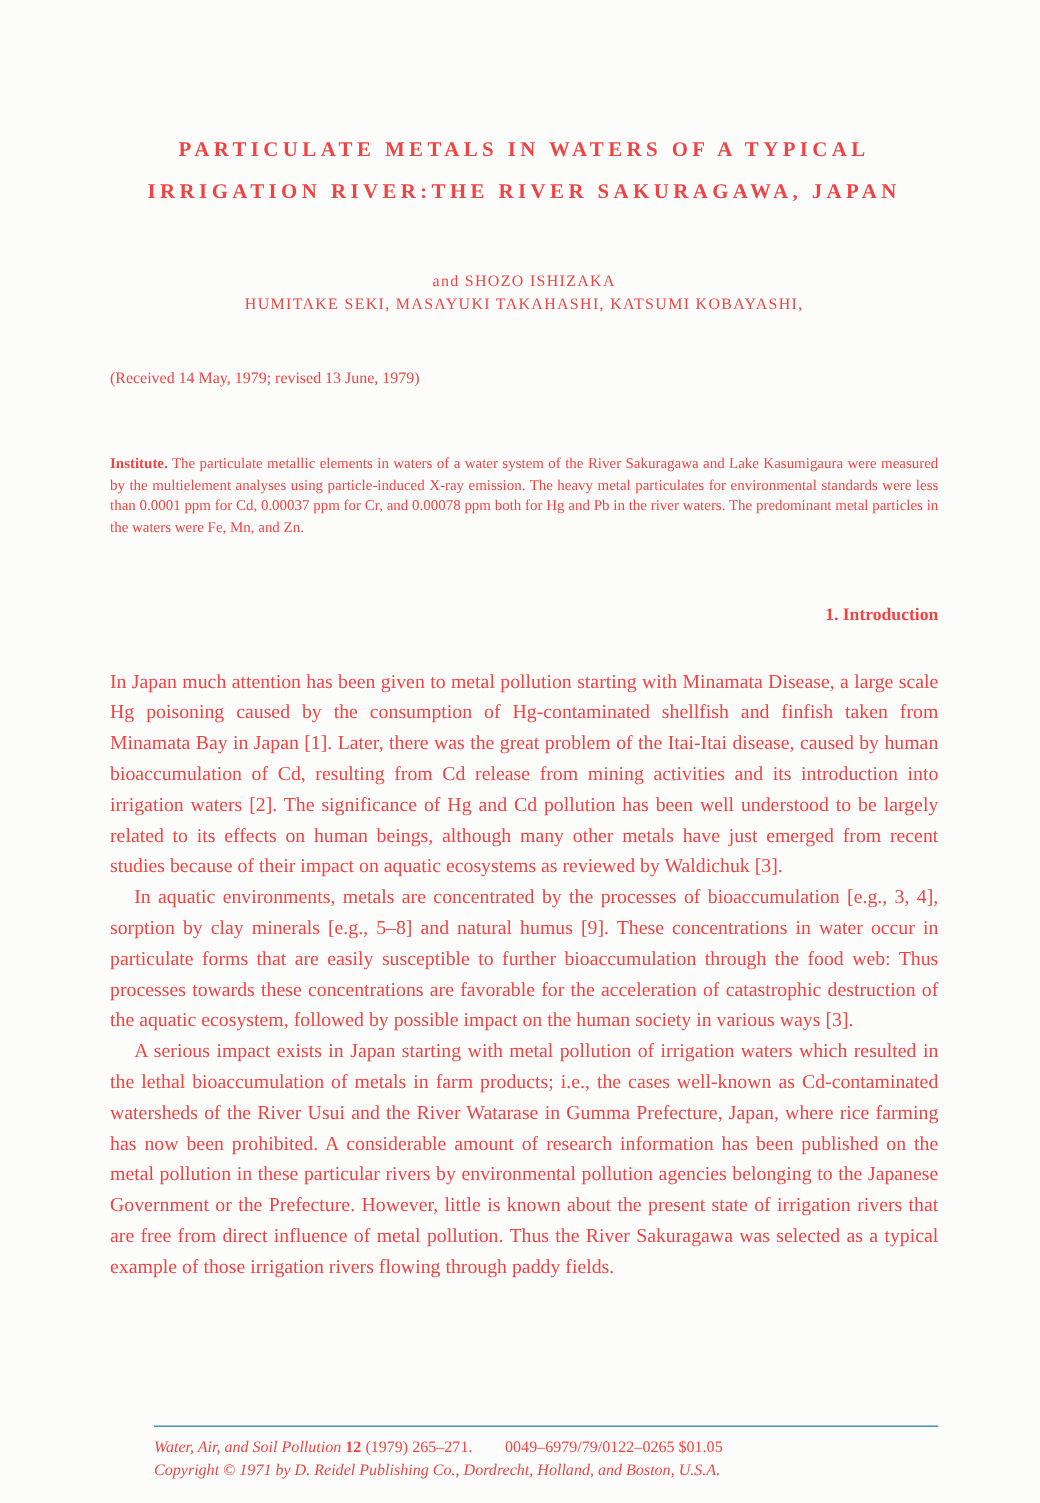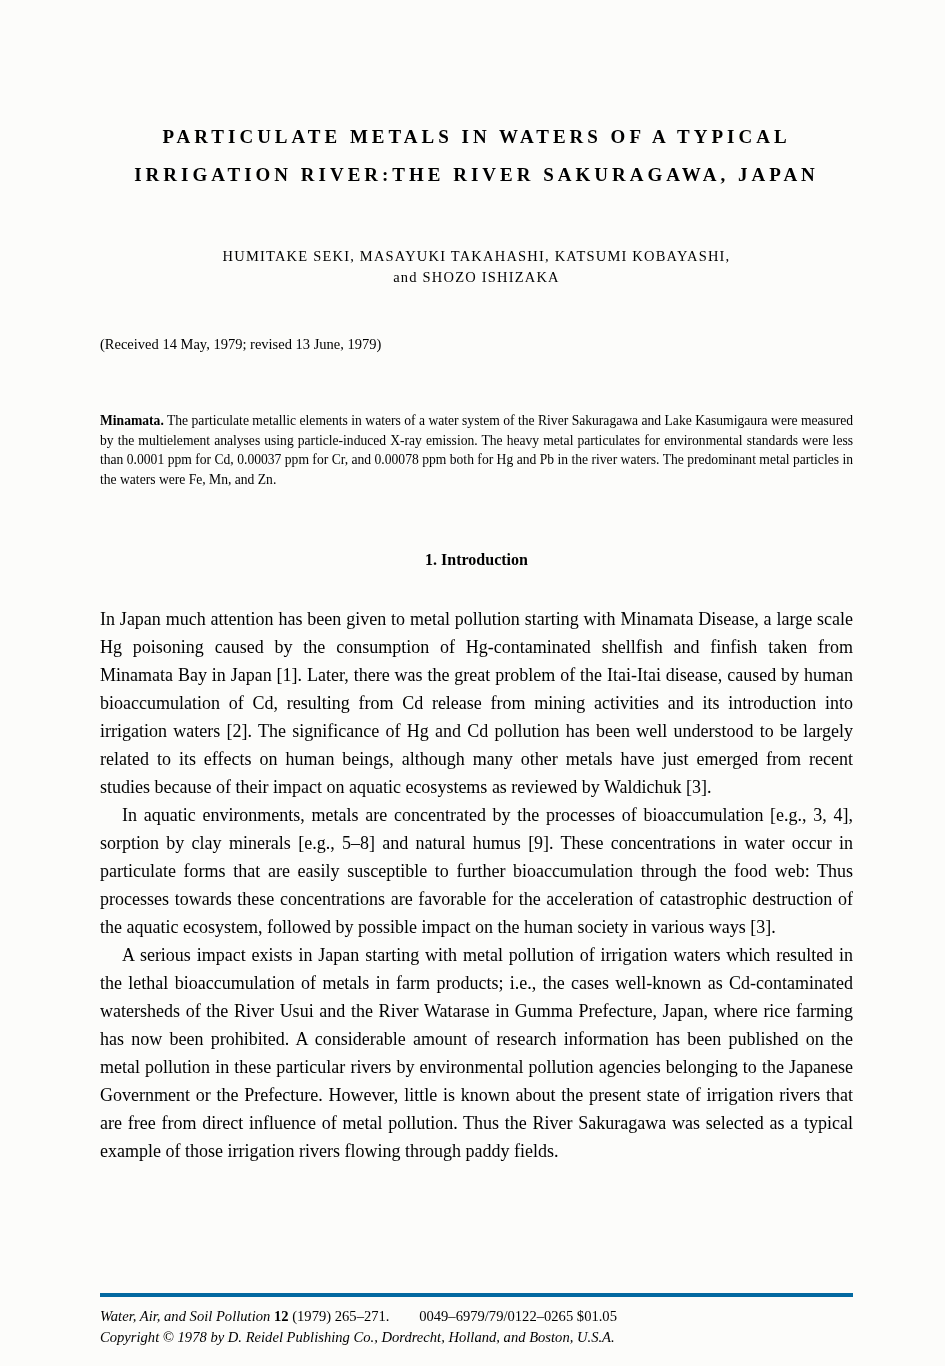--- a/index.html
+++ b/index.html
@@ -6,21 +6,21 @@
     margin: 0;
     padding: 0;
     background: #fcfcfa;
   }
   .page {
     position: relative;
     width: 945px;
     height: 1366px;
     box-sizing: border-box;
     background: #fcfcfa;
-    color: #000000;
+    color: #ef4444;
     font-family: "Liberation Serif", "DejaVu Serif", serif;
     padding: 118px 92px 18px 100px;
     display: flex;
     flex-direction: column;
     overflow: hidden;
   }
 
   
   .title {
     margin: 0 0 0 0;
@@ -60,21 +60,21 @@
     margin-top: 58px;
     font-size: 13.6px;
     line-height: 1.44;
     text-align: justify;
   }
   .abstract-label { font-weight: bold; }
 
   
   .section-heading {
     margin-top: 62px;
-    text-align: center;
+    text-align: right;
     font-size: 16px;
     font-weight: bold;
   }
 
   
   .body-text {
     margin-top: 37px;
     font-size: 18px;
     line-height: 1.555;
     text-align: justify;
@@ -82,63 +82,64 @@
   .body-text p {
     margin: 0;
   }
   .body-text p.indented {
     text-indent: 22px;
   }
 
   
   .footer {
     margin-top: auto;
-    border-top: 4px solid #0369a1;
+    border-top: 1px solid #0369a1;
     padding-top: 9px;
     font-size: 14.6px;
     line-height: 1.45;
+    margin-left: 40px;
   }
   .italic { font-style: italic; }
   .bold { font-weight: bold; }
   .footer-code { margin-left: 26px; }
 </style>
 </head>
 <body>
 
 <div class="page">
 
   <h1 class="title">
     <span class="title-line">PARTICULATE METALS IN WATERS OF A TYPICAL</span>
     <span class="title-line">IRRIGATION RIVER:THE RIVER SAKURAGAWA, JAPAN</span>
   </h1>
 
   <div class="authors">
+    <span class="authors-line">and SHOZO ISHIZAKA</span>
     <span class="authors-line">HUMITAKE SEKI, MASAYUKI TAKAHASHI, KATSUMI KOBAYASHI,</span>
-    <span class="authors-line">and SHOZO ISHIZAKA</span>
   </div>
 
 
   <div class="received">(Received 14 May, 1979; revised 13 June, 1979)</div>
 
   <div class="abstract">
-    <span class="abstract-label">Minamata.</span>
+    <span class="abstract-label">Institute.</span>
     <span class="abstract-text">The particulate metallic elements in waters of a water system of the River Sakuragawa and Lake Kasumigaura were measured by the multielement analyses using particle-induced X-ray emission. The heavy metal particulates for environmental standards were less than 0.0001 ppm for Cd, 0.00037 ppm for Cr, and 0.00078 ppm both for Hg and Pb in the river waters. The predominant metal particles in the waters were Fe, Mn, and Zn.</span>
   </div>
 
   <div class="section-heading">1. Introduction</div>
 
   <div class="body-text">
     <p>In Japan much attention has been given to metal pollution starting with Minamata Disease, a large scale Hg poisoning caused by the consumption of Hg-contaminated shellfish and finfish taken from Minamata Bay in Japan [1]. Later, there was the great problem of the Itai-Itai disease, caused by human bioaccumulation of Cd, resulting from Cd release from mining activities and its introduction into irrigation waters [2]. The significance of Hg and Cd pollution has been well understood to be largely related to its effects on human beings, although many other metals have just emerged from recent studies because of their impact on aquatic ecosystems as reviewed by Waldichuk [3].</p>
     <p class="indented">In aquatic environments, metals are concentrated by the processes of bioaccumulation [e.g., 3, 4], sorption by clay minerals [e.g., 5–8] and natural humus [9]. These concentrations in water occur in particulate forms that are easily susceptible to further bioaccumulation through the food web: Thus processes towards these concentrations are favorable for the acceleration of catastrophic destruction of the aquatic ecosystem, followed by possible impact on the human society in various ways [3].</p>
     <p class="indented">A serious impact exists in Japan starting with metal pollution of irrigation waters which resulted in the lethal bioaccumulation of metals in farm products; i.e., the cases well-known as Cd-contaminated watersheds of the River Usui and the River Watarase in Gumma Prefecture, Japan, where rice farming has now been prohibited. A considerable amount of research information has been published on the metal pollution in these particular rivers by environmental pollution agencies belonging to the Japanese Government or the Prefecture. However, little is known about the present state of irrigation rivers that are free from direct influence of metal pollution. Thus the River Sakuragawa was selected as a typical example of those irrigation rivers flowing through paddy fields.</p>
   </div>
 
   <div class="footer">
     <div class="footer-line1">
       <span class="italic">Water, Air, and Soil Pollution</span>
       <span class="bold">12</span>
       <span>(1979) 265–271.</span>
       <span class="footer-code">0049–6979/79/0122–0265 $01.05</span>
     </div>
-    <div class="footer-line2 italic">Copyright © 1978 by D. Reidel Publishing Co., Dordrecht, Holland, and Boston, U.S.A.</div>
+    <div class="footer-line2 italic">Copyright © 1971 by D. Reidel Publishing Co., Dordrecht, Holland, and Boston, U.S.A.</div>
   </div>
 
 </div>
 
 </body></html>

